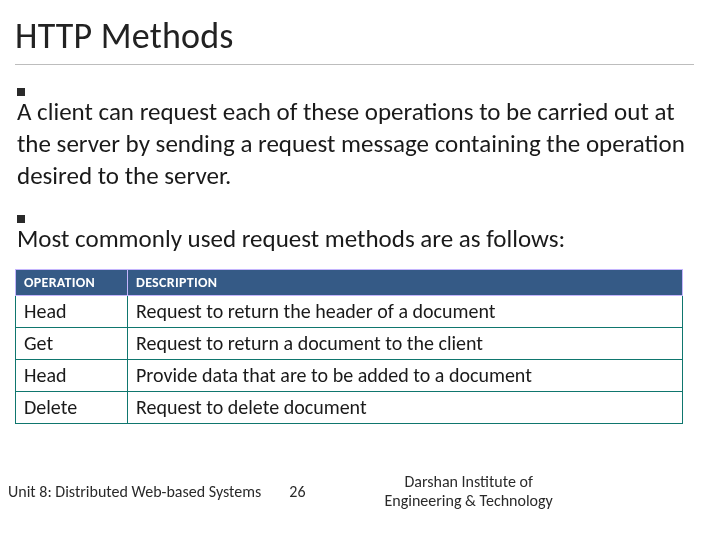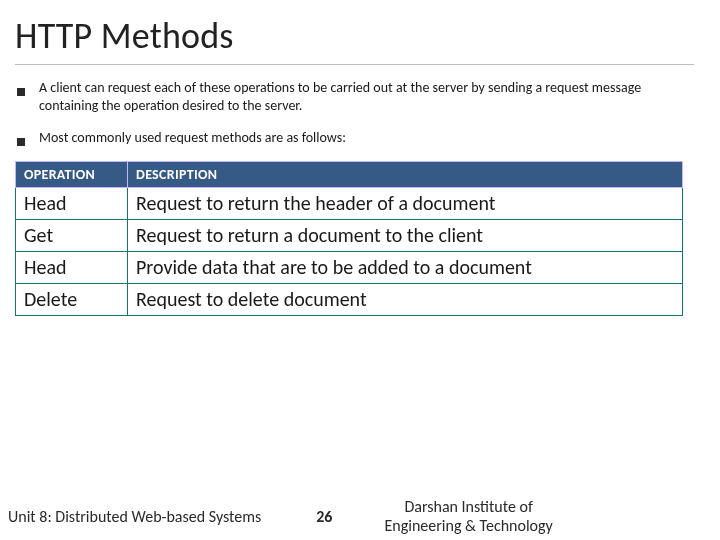--- a/index.html
+++ b/index.html
@@ -1,30 +1,30 @@
 <!DOCTYPE html>
 <html><head>
 <meta charset="utf-8">
 <style>
   * { box-sizing: border-box; margin: 0; padding: 0; }
   html, body { width: 720px; height: 540px; font-family: "Calibri", "Segoe UI", Arial, sans-serif; background: #fff; color: #000; }
   .slide { width: 720px; height: 540px; position: relative; padding: 14px 26px 0 15px; }
   .title { font-size: 36px; font-weight: 400; letter-spacing: 0.2px; margin-bottom: 6px; color: #222; }
   .title-rule { border: none; border-top: 1px solid #bdbdbd; margin-bottom: 14px; }
   .bullets { list-style: none; padding: 0 2px 0 2px; margin-bottom: 12px; }
-  .bullets li { display: flex; align-items: flex-start; font-size: 14px; line-height: 1.28; color: #1a1a1a; margin-bottom: 14px; }
+  .bullets li { display: flex; align-items: flex-start; font-size: 25px; line-height: 1.28; color: #1a1a1a; margin-bottom: 14px; flex-direction: column; }
   .bullets li .sq { width: 8px; height: 8px; background: #2a2a2a; flex: 0 0 auto; margin-top: 9px; margin-right: 14px; }
   .bullets li .txt { flex: 1 1 auto; }
   .tbl { width: 668px; border-collapse: collapse; margin-top: 4px; margin-left: 0; }
   .tbl th { background: #355a86; color: #fff; font-size: 14px; font-weight: 700; text-align: left; padding: 4px 8px; border: 1px solid #c4b5fd; letter-spacing: 0.3px; }
   .tbl td { font-size: 20px; color: #1a1a1a; padding: 3px 8px 4px 8px; border: 1px solid #0f766e; background: #fff; }
   .tbl .col-op { width: 112px; }
-  .footer { position: absolute; left: 0; bottom: 5px; width: 584px; display: flex; align-items: center; font-size: 16px; color: #2a2a2a; padding: 0 24px 0 8px; }
+  .footer { position: absolute; left: 0; bottom: 30px; width: 584px; display: flex; align-items: center; font-size: 16px; color: #2a2a2a; padding: 0 24px 0 8px; }
   .footer .unit { flex: 0 0 auto; margin-left: 0; }
-  .footer .pg { flex: 0 0 auto; width: 70px; text-align: center; margin-left: 28px; font-weight: bold; }
+  .footer .pg { flex: 0 0 auto; width: 70px; text-align: left; margin-left: 28px; }
   .footer .inst { flex: 1 1 auto; text-align: center; margin-left: 18px; }
 </style>
 </head>
 <body>
 
 <div class="slide">
   <h1 class="title">HTTP Methods</h1>
   <hr class="title-rule">
 
   <ul class="bullets">

